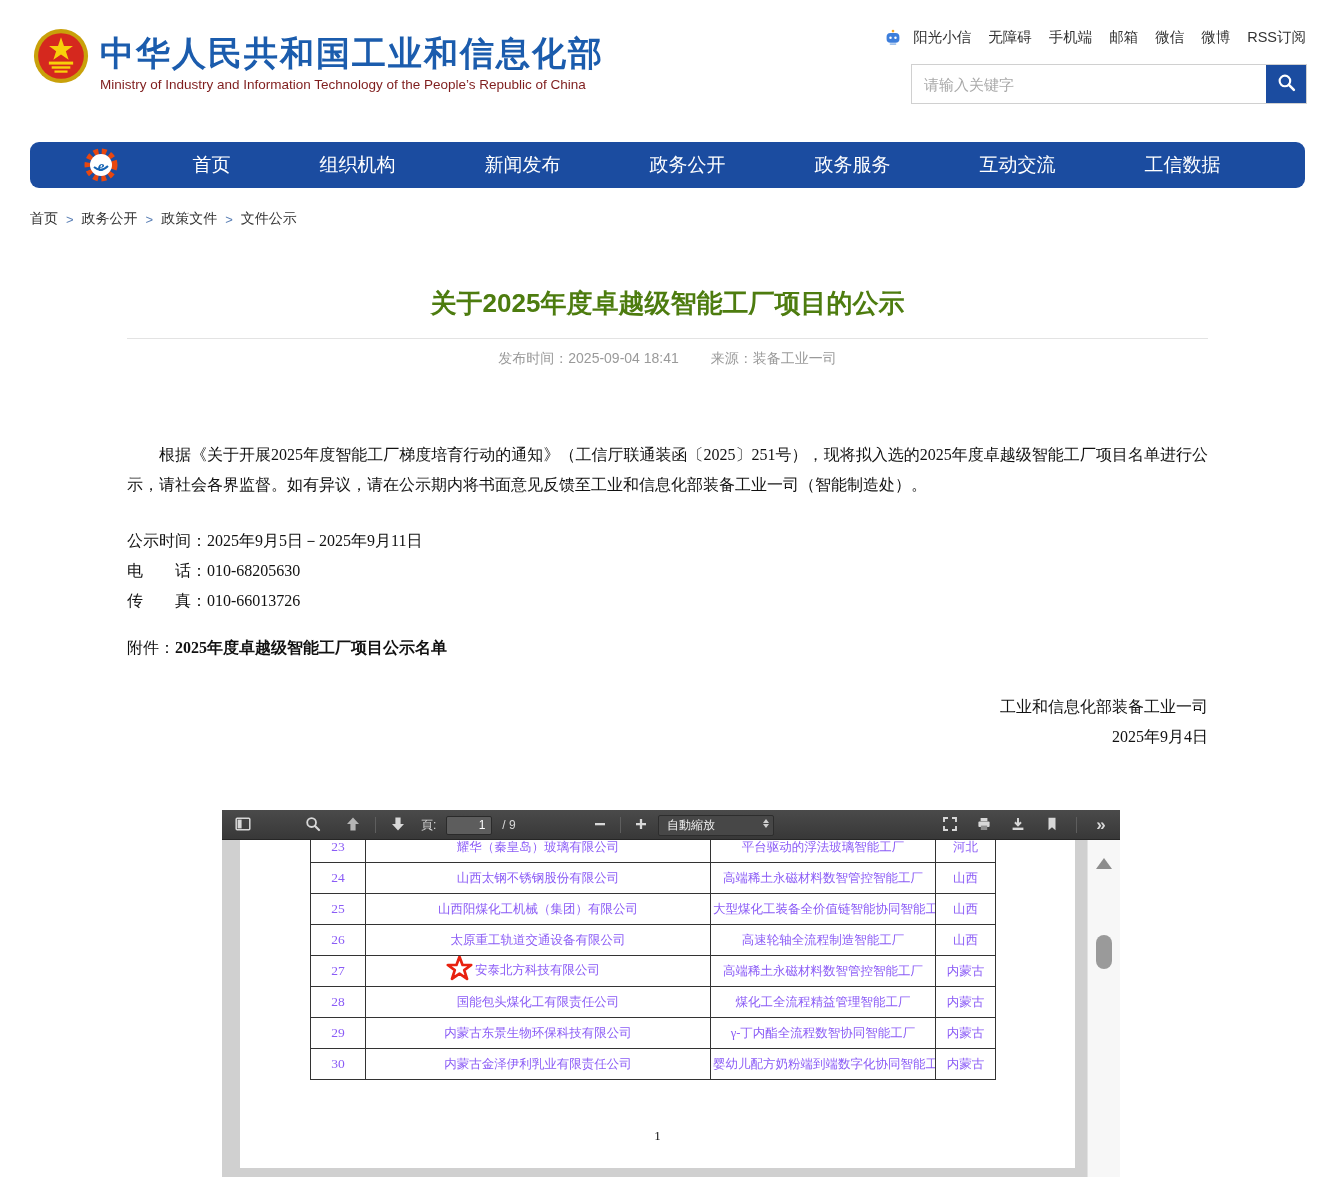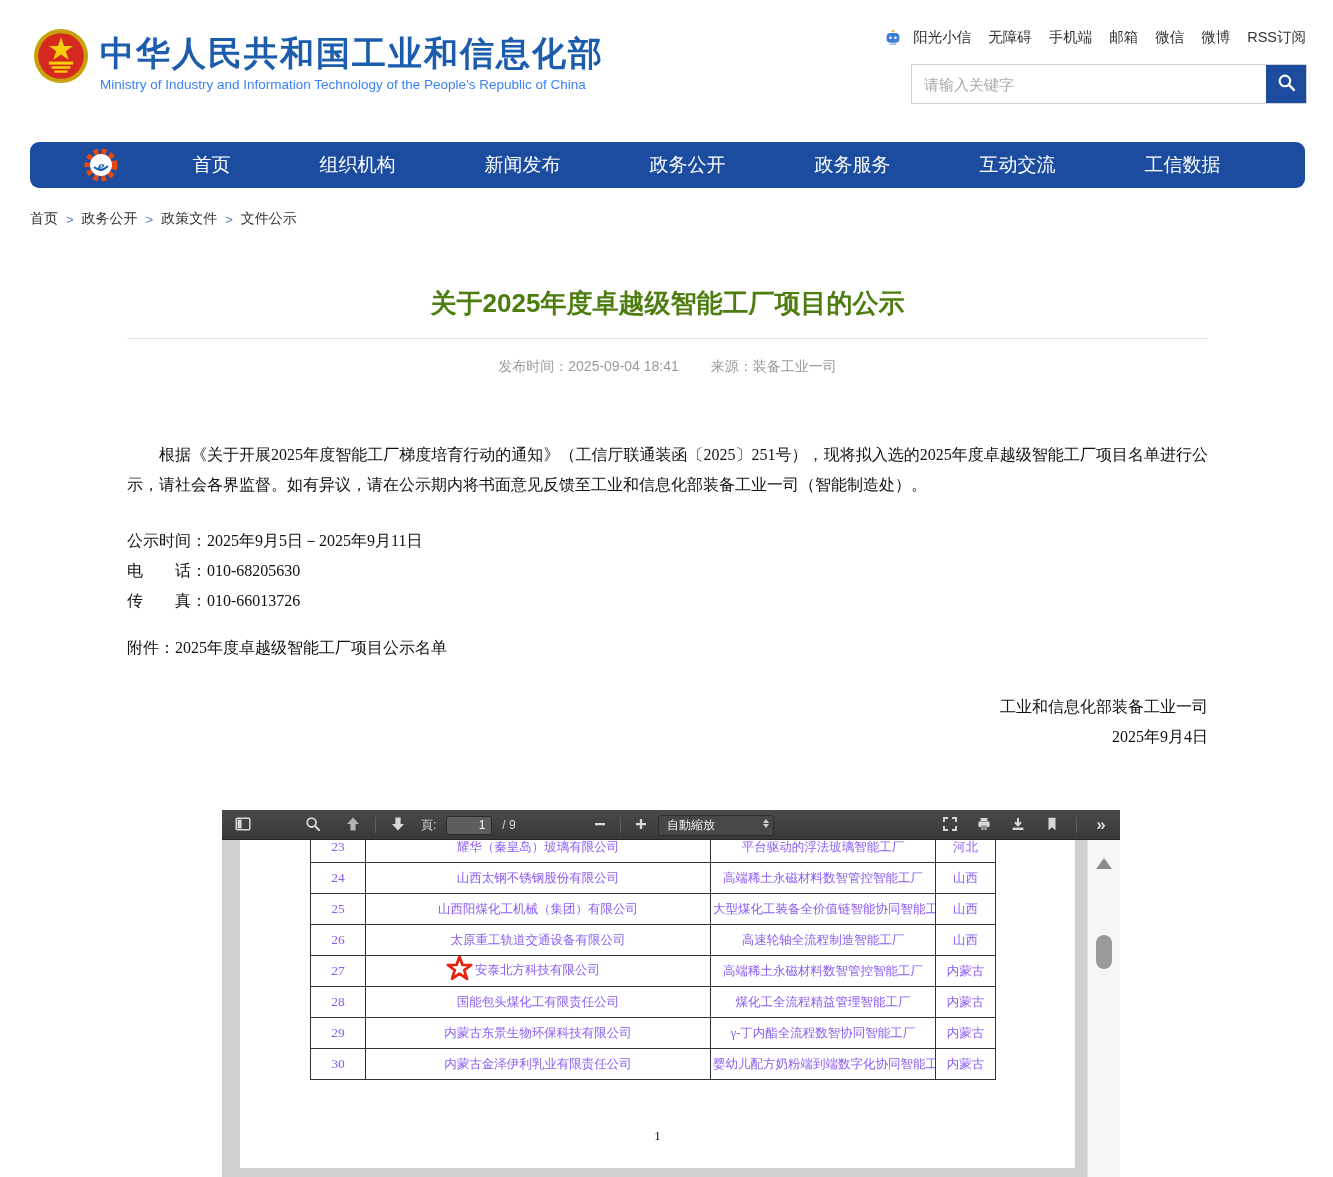--- a/index.html
+++ b/index.html
@@ -5,21 +5,21 @@
   * { margin:0; padding:0; box-sizing:border-box; }
   html,body { background:#fff; }
   body { font-family:"Liberation Sans", sans-serif; }
   .page { position:relative; width:1333px; height:1177px; background:#fff; overflow:hidden; margin:0 auto; }
 
   
   .site-header { position:absolute; top:0; left:0; width:100%; height:130px; background:#fff; }
   .emblem { position:absolute; left:33px; top:26px; width:56px; height:60px; }
   .title-block { position:absolute; left:100px; top:33px; }
   .site-title { font-size:34px; font-weight:bold; color:#1b5cad; letter-spacing:2px; line-height:40px; }
-  .site-subtitle { font-size:13.5px; color:#3b82f6; margin-top:4px; }
+  .site-subtitle { font-size:13.5px; color:#7f1d1d; margin-top:4px; }
   .quick-links { position:absolute; top:28px; right:27px; display:flex; align-items:center; gap:17px; font-size:14.5px; color:#333; }
   .quick-links a { color:#333; text-decoration:none; cursor:pointer; white-space:nowrap; }
   .robot-icon { display:inline-flex; margin-right:-6px; }
   .search-box { position:absolute; top:64px; right:26px; width:396px; height:40px; border:1px solid #d0d0d0; display:flex; background:#5eead4; }
   .search-input { flex:1; border:none; outline:none; padding:0 12px; font-size:15px; color:#333; font-family:"Liberation Sans",sans-serif; }
   .search-input::placeholder { color:#a9a9a9; }
   .search-btn { width:40px; height:38px; background:#1b4ca0; border:none; cursor:pointer; display:flex; align-items:center; justify-content:center; }
 
   
   .main-nav { position:absolute; top:142px; left:30px; right:28px; height:46px; background:#1b4ca0; border-radius:9px; display:flex; align-items:center; }
@@ -29,27 +29,27 @@
 
   
   .breadcrumb { position:absolute; top:210px; left:30px; font-size:14px; color:#333; display:flex; gap:8px; align-items:center; }
   .breadcrumb a { color:#333; text-decoration:none; cursor:pointer; }
   .crumb-sep { color:#5a7fb5; font-size:13px; }
 
   
   .article { position:absolute; top:270px; left:127px; width:1081px; height:540px; color:#1a1a1a; }
   .article-title { position:absolute; top:16px; width:100%; text-align:center; font-size:26px; font-weight:bold; color:#4d7c0f; }
   .article-divider { position:absolute; top:68px; left:0; right:0; border-bottom:1px solid #e3e3e3; }
-  .article-meta { position:absolute; top:88px; width:100%; text-align:center; font-size:14px; color:#9a9a9a; }
+  .article-meta { position:absolute; top:80px; width:100%; text-align:center; font-size:14px; color:#9a9a9a; }
   .article-meta span { margin:0 14px; }
   .article-body { position:absolute; top:170px; width:100%; font-family:"Liberation Serif", serif; font-size:16px; line-height:30px; color:#111; }
   .article-body p { text-indent:2em; text-align:justify; }
   .contact-lines { position:absolute; top:256px; width:100%; font-family:"Liberation Serif", serif; font-size:16px; line-height:30px; color:#111; }
   .attachment-line { position:absolute; top:368px; width:100%; font-family:"Liberation Serif", serif; font-size:16px; color:#111; }
-  .attachment-line a { color:#111; text-decoration:none; cursor:pointer; }
+  .attachment-line a { color:#111; text-decoration:none; cursor:pointer;font-weight:bold; }
   .signature { position:absolute; top:427px; width:100%; text-align:right; font-family:"Liberation Serif", serif; font-size:16px; color:#111; }
   .sign-date { position:absolute; top:457px; width:100%; text-align:right; font-family:"Liberation Serif", serif; font-size:16px; color:#111; }
 
   
   .pdf-viewer { position:absolute; top:810px; left:222px; width:898px; height:367px; }
   .pdf-toolbar { position:relative; height:30px; background:linear-gradient(#4a4a4a,#383838); border-bottom:1px solid #262626; }
   .tb-group { position:absolute; top:0; height:30px; display:flex; align-items:center; }
   .tb-left { left:8px; gap:6px; }
   .tb-mid { left:365px; gap:4px; }
   .tb-right { right:6px; gap:8px; }

